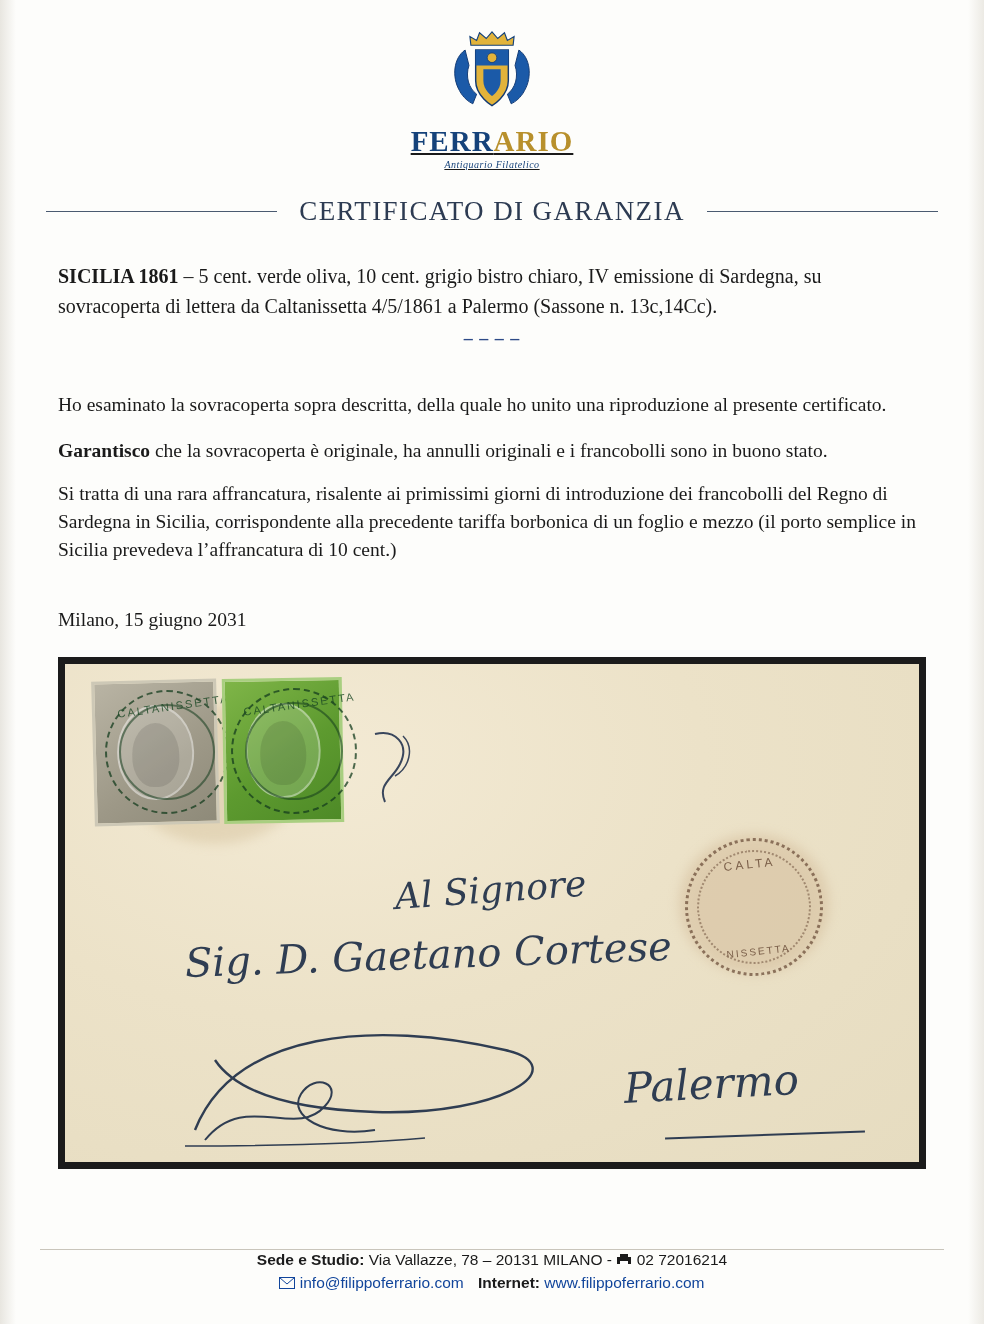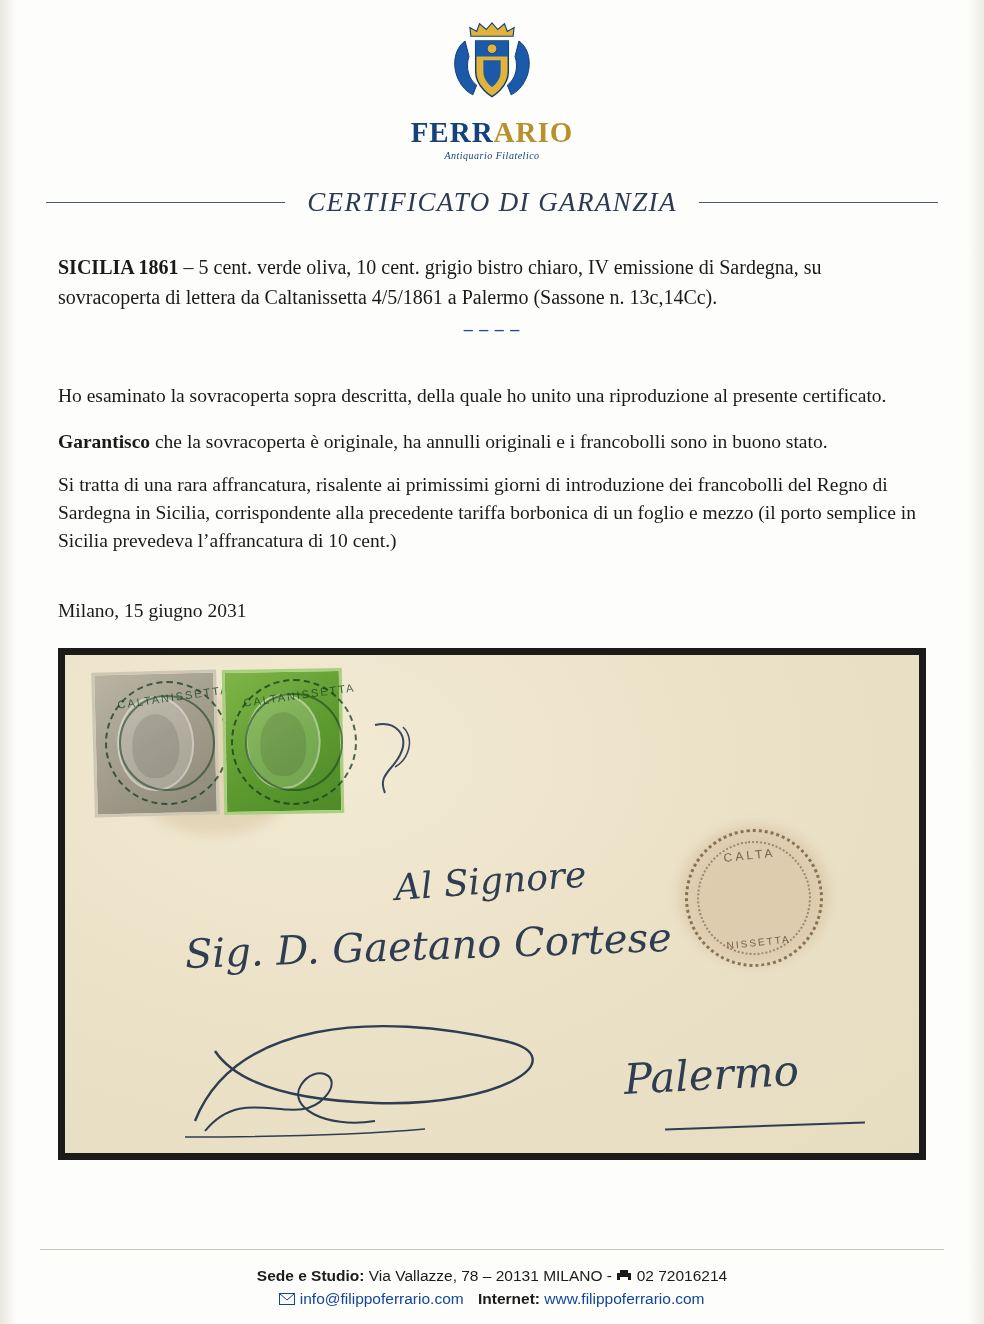--- a/index.html
+++ b/index.html
@@ -19,21 +19,22 @@
     width: 984px;
     height: 1324px;
     position: relative;
     background: #fdfdfb;
     box-sizing: border-box;
   }
 
   
   .header {
     text-align: center;
-    padding-top: 18px;
+    padding-top: 27px;
+    text-decoration: underline;
   }
   .crest {
     width: 96px;
     height: 96px;
     margin: 0 auto;
     display: block;
   }
   .brand {
     margin-top: 2px;
     font-family: "Liberation Serif", serif;
@@ -65,21 +66,20 @@
     height: 1px;
     background: #4a5a70;
   }
   .title-text {
     padding: 0 22px;
     font-size: 27px;
     letter-spacing: 1.4px;
     color: #2d3b52;
     white-space: nowrap;
     font-family: "Liberation Serif", serif;
-    font-style: italic;
   }
 
   
   .content {
     padding: 0 58px;
     font-size: 19.5px;
     line-height: 1.45;
   }
   .para {
     margin-top: 18px;
@@ -234,21 +234,21 @@
     position: absolute;
     left: 600px; top: 470px;
     width: 200px; height: 2px;
     background: #2f3d52;
     transform: rotate(-2deg);
   }
 
   
   .footer {
     position: absolute;
-    left: 0; right: 0; bottom: 16px;
+    left: 0; right: 0; bottom: 32px;
     text-align: center;
     font-family: "Liberation Sans", sans-serif;
     font-size: 15.5px;
     color: #1b1b1b;
   }
   .footer .row2 { margin-top: 5px; }
   .footer .blue { color: #11459b; }
   .footer .b { font-weight: bold; }
   .footer-sep {
     position: absolute;

